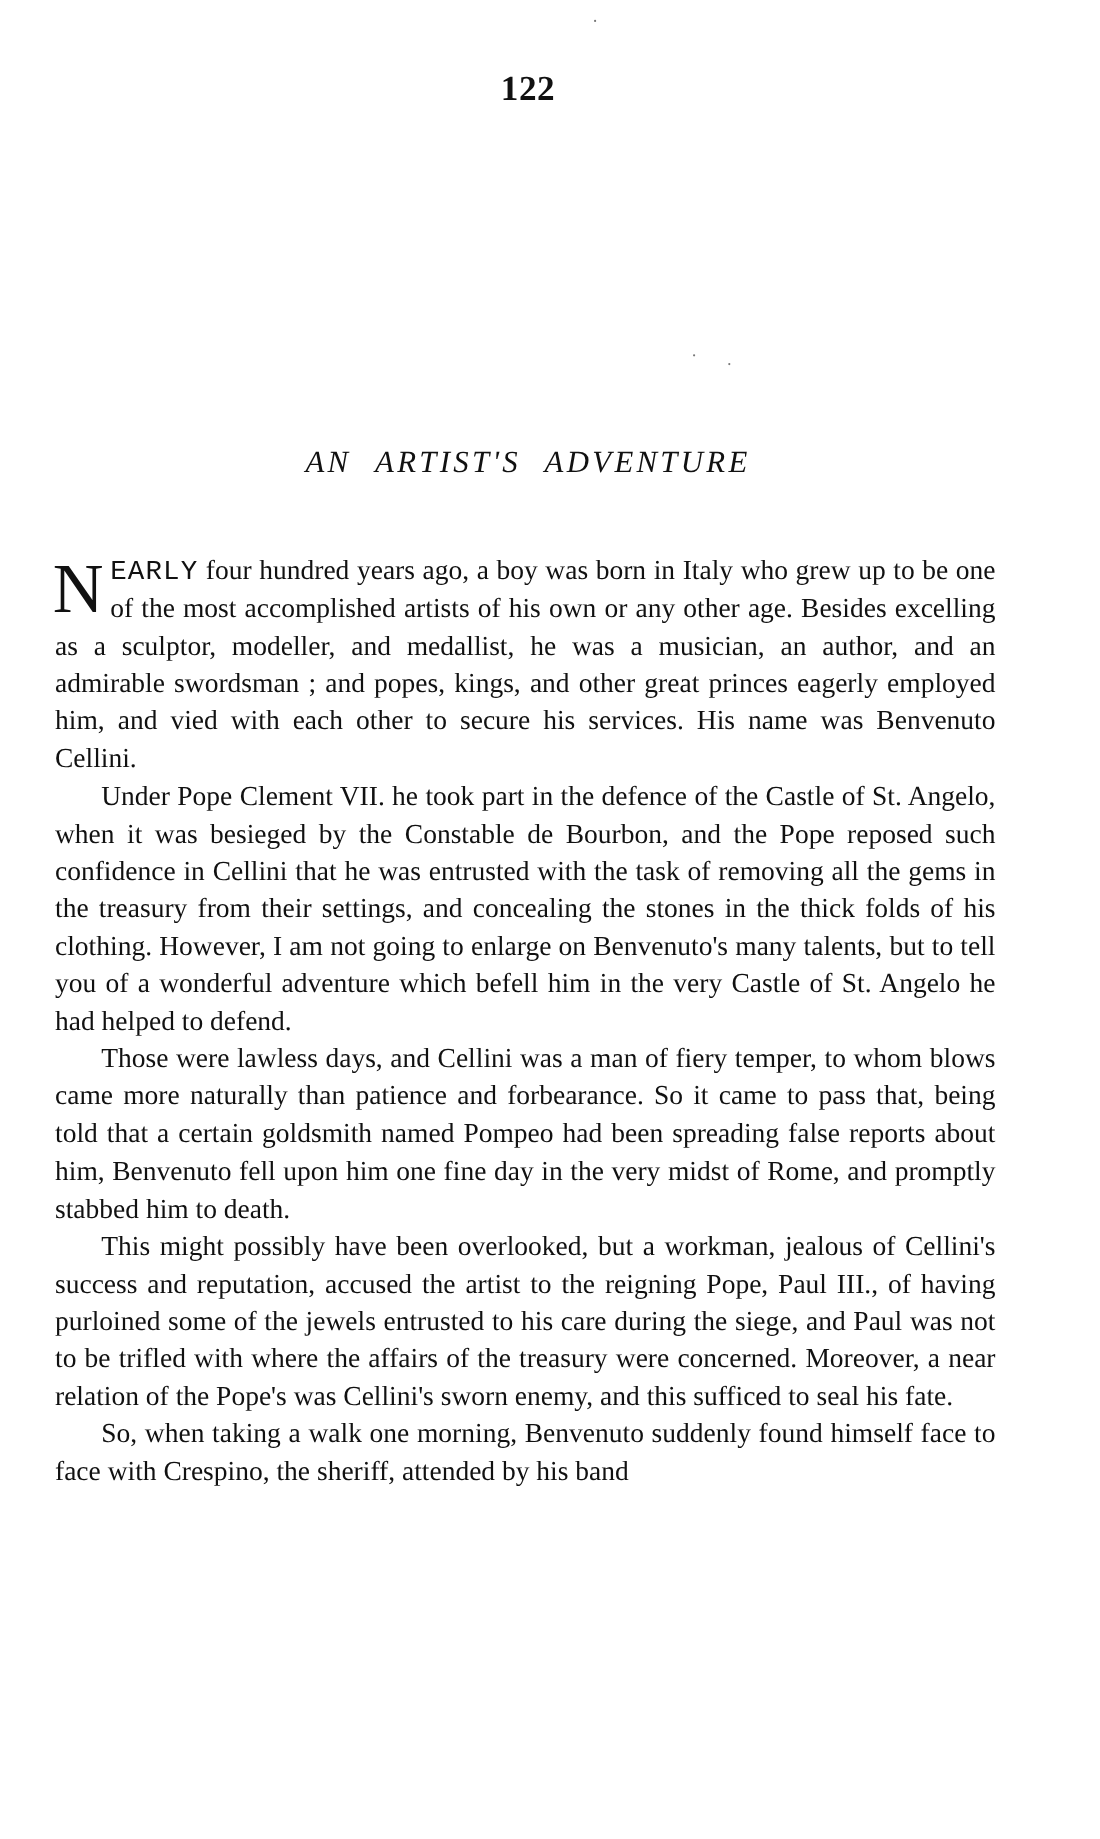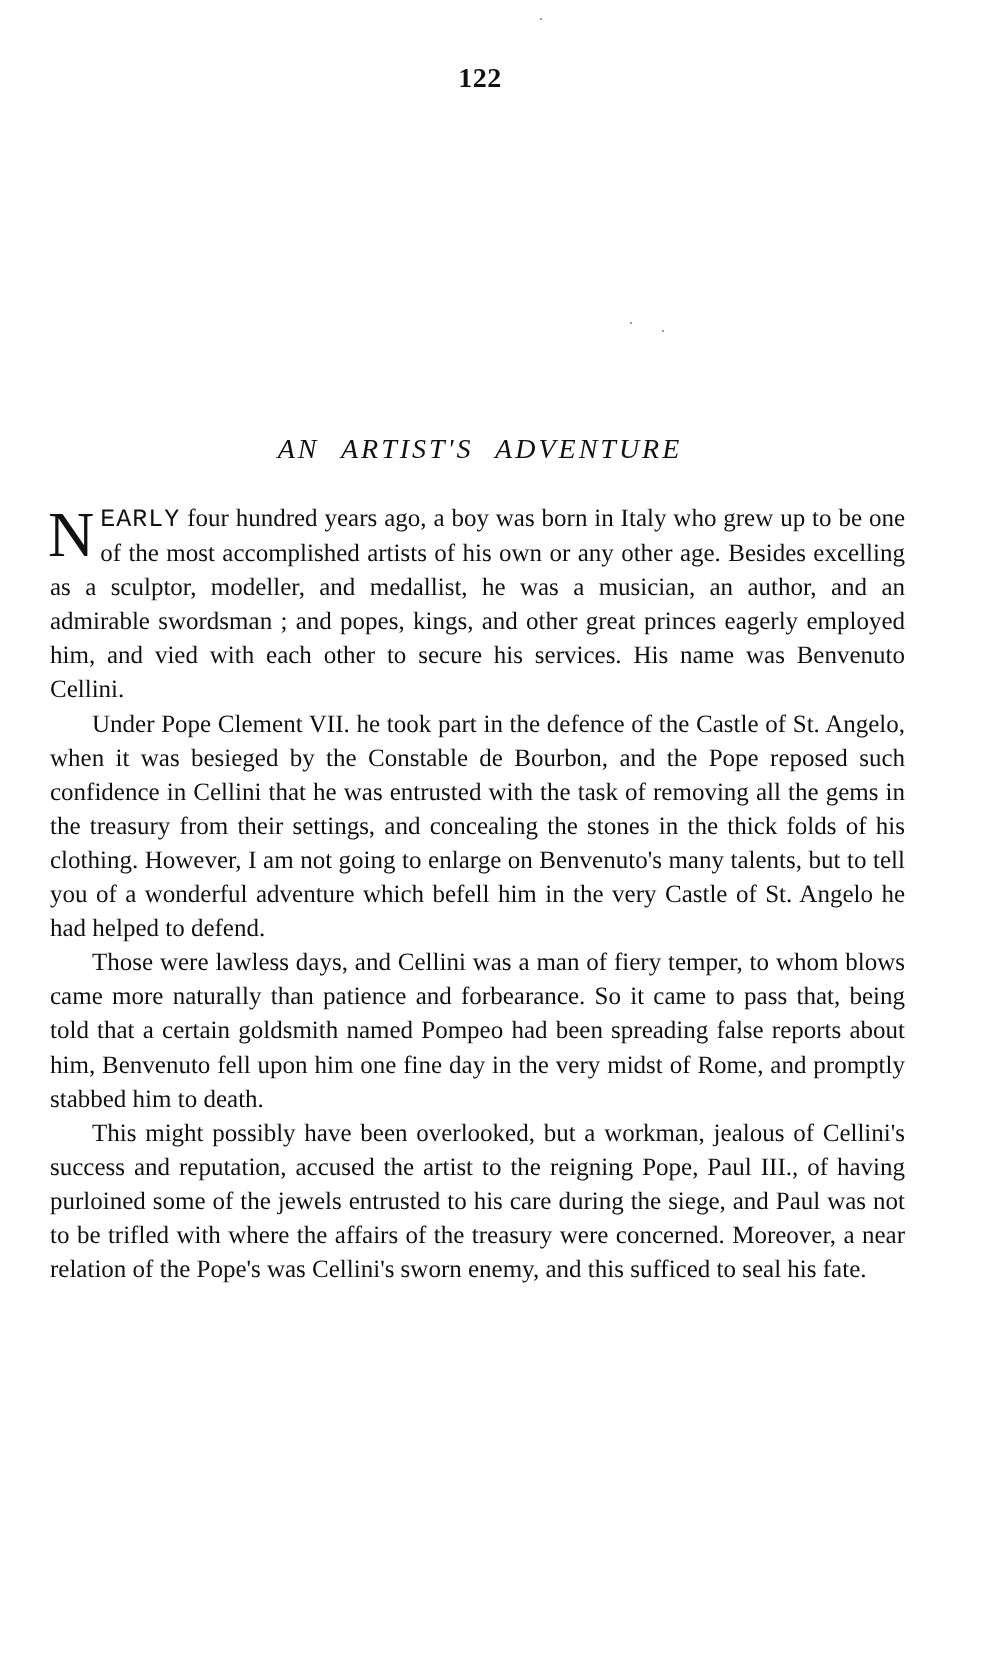--- a/index.html
+++ b/index.html
@@ -14,42 +14,41 @@
       overflow: hidden;
       color: #111111;
       font-family: "Liberation Serif", "DejaVu Serif", serif;
     }
     .page-number {
       position: absolute;
       top: 62px;
       left: 0;
       width: 960px;
       text-align: center;
-      font-size: 28px;
+      font-size: 32px;
       font-weight: bold;
       letter-spacing: 0.5px;
     }
     .speck {
       position: absolute;
       width: 2px;
       height: 2px;
       background: #777;
       border-radius: 1px;
     }
     .title {
       position: absolute;
       top: 405px;
       left: 0;
       width: 960px;
       text-align: center;
       font-size: 28px;
       font-style: italic;
       letter-spacing: 3px;
       word-spacing: 12px;
-      margin-top: 28px;
     }
     .body-text {
       position: absolute;
       top: 502px;
       left: 50px;
       width: 855px;
       font-size: 25px;
       line-height: 34.1px;
       text-align: justify;
       text-rendering: geometricPrecision;
@@ -85,14 +84,15 @@
   <span class="speck" style="left:630px; top:322px;"></span>
   <span class="speck" style="left:662px; top:330px;"></span>
 
   <div class="title">AN ARTIST'S ADVENTURE</div>
 
   <div class="body-text">
     <p class="first"><span class="drop-cap">N</span><span class="smallcaps">EARLY</span><span> four hundred years ago, a boy was born in Italy who grew up to be one of the most accomplished artists of his own or any other age.  Besides excelling as a sculptor, modeller, and medallist, he was a musician, an author, and an admirable swordsman ; and popes, kings, and other great princes eagerly employed him, and vied with each other to secure his services.  His name was Benvenuto Cellini.</span></p>
     <p>Under Pope Clement VII. he took part in the defence of the Castle of St. Angelo, when it was besieged by the Constable de Bourbon, and the Pope reposed such confidence in Cellini that he was entrusted with the task of removing all the gems in the treasury from their settings, and concealing the stones in the thick folds of his clothing.  However, I am not going to enlarge on Benvenuto's many talents, but to tell you of a wonderful adventure which befell him in the very Castle of St. Angelo he had helped to defend.</p>
     <p>Those were lawless days, and Cellini was a man of fiery temper, to whom blows came more naturally than patience and forbearance. So it came to pass that, being told that a certain goldsmith named Pompeo had been spreading false reports about him, Benvenuto fell upon him one fine day in the very midst of Rome, and promptly stabbed him to death.</p>
     <p>This might possibly have been overlooked, but a workman, jealous of Cellini's success and reputation, accused the artist to the reigning Pope, Paul III., of having purloined some of the jewels entrusted to his care during the siege, and Paul was not to be trifled with where the affairs of the treasury were concerned.  Moreover, a near relation of the Pope's was Cellini's sworn enemy, and this sufficed to seal his fate.</p>
+    <p>So, when taking a walk one morning, Benvenuto suddenly found himself face to face with Crespino, the sheriff, attended by his band</p>
   </div>
 </div>
 
 </body></html>

